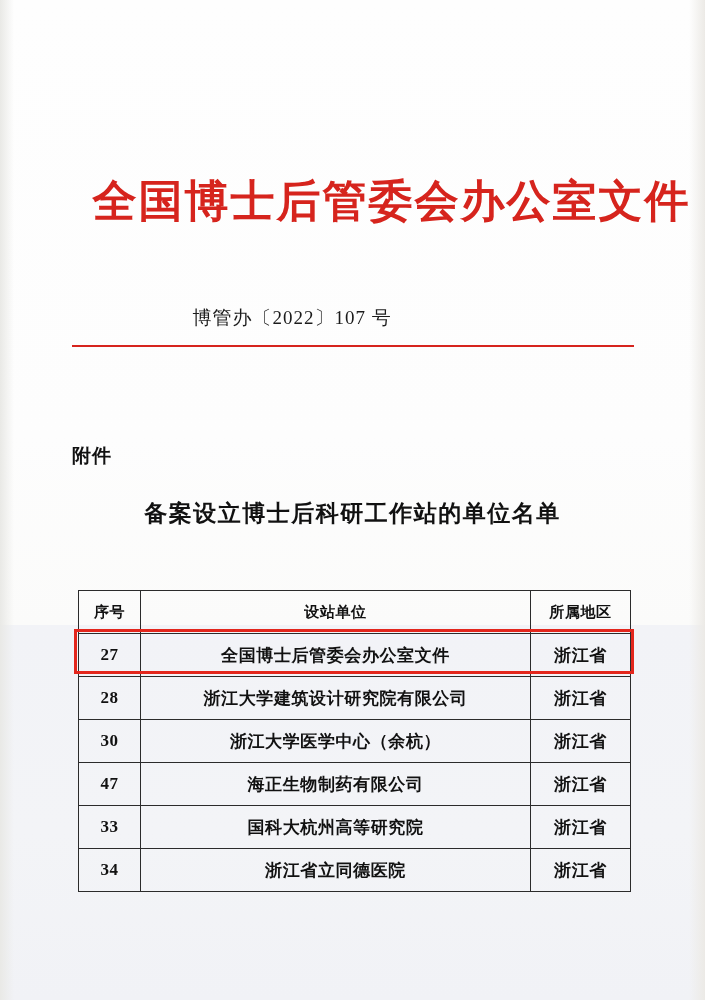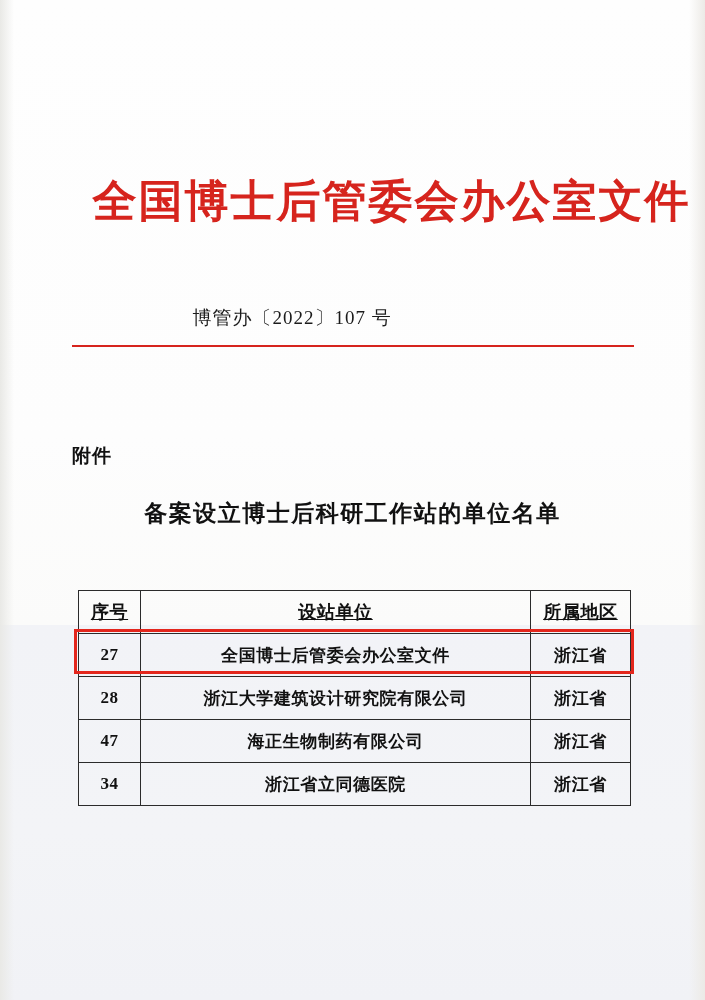--- a/index.html
+++ b/index.html
@@ -126,22 +126,21 @@
     height: 40px;
     text-align: center;
     vertical-align: middle;
     font-size: 17px;
     color: #111;
     font-weight: bold;
     letter-spacing: 0.6px;
   }
   table.unit-table th {
     font-weight: bold;
-    font-size: 18px;
-    text-decoration: underline;
+    font-size: 15px;
   }
   .col-no { width: 62px; }
   .col-unit { width: 390px; }
   .col-region { width: 100px; }
 
   tr.highlight-row td {
     position: relative;
   }
   .highlight-box {
     position: absolute;
@@ -194,25 +193,35 @@
           <td>27</td>
           <td>全国博士后管委会办公室文件</td>
           <td>浙江省</td>
         </tr>
         <tr>
           <td>28</td>
           <td>浙江大学建筑设计研究院有限公司</td>
           <td>浙江省</td>
         </tr>
         <tr>
+          <td>30</td>
+          <td>浙江大学医学中心（余杭）</td>
+          <td>浙江省</td>
+        </tr>
+        <tr>
           <td>47</td>
           <td>海正生物制药有限公司</td>
           <td>浙江省</td>
         </tr>
         <tr>
+          <td>33</td>
+          <td>国科大杭州高等研究院</td>
+          <td>浙江省</td>
+        </tr>
+        <tr>
           <td>34</td>
           <td>浙江省立同德医院</td>
           <td>浙江省</td>
         </tr>
       </tbody>
     </table>
 
     <div class="highlight-box"></div>
 
   </div>

